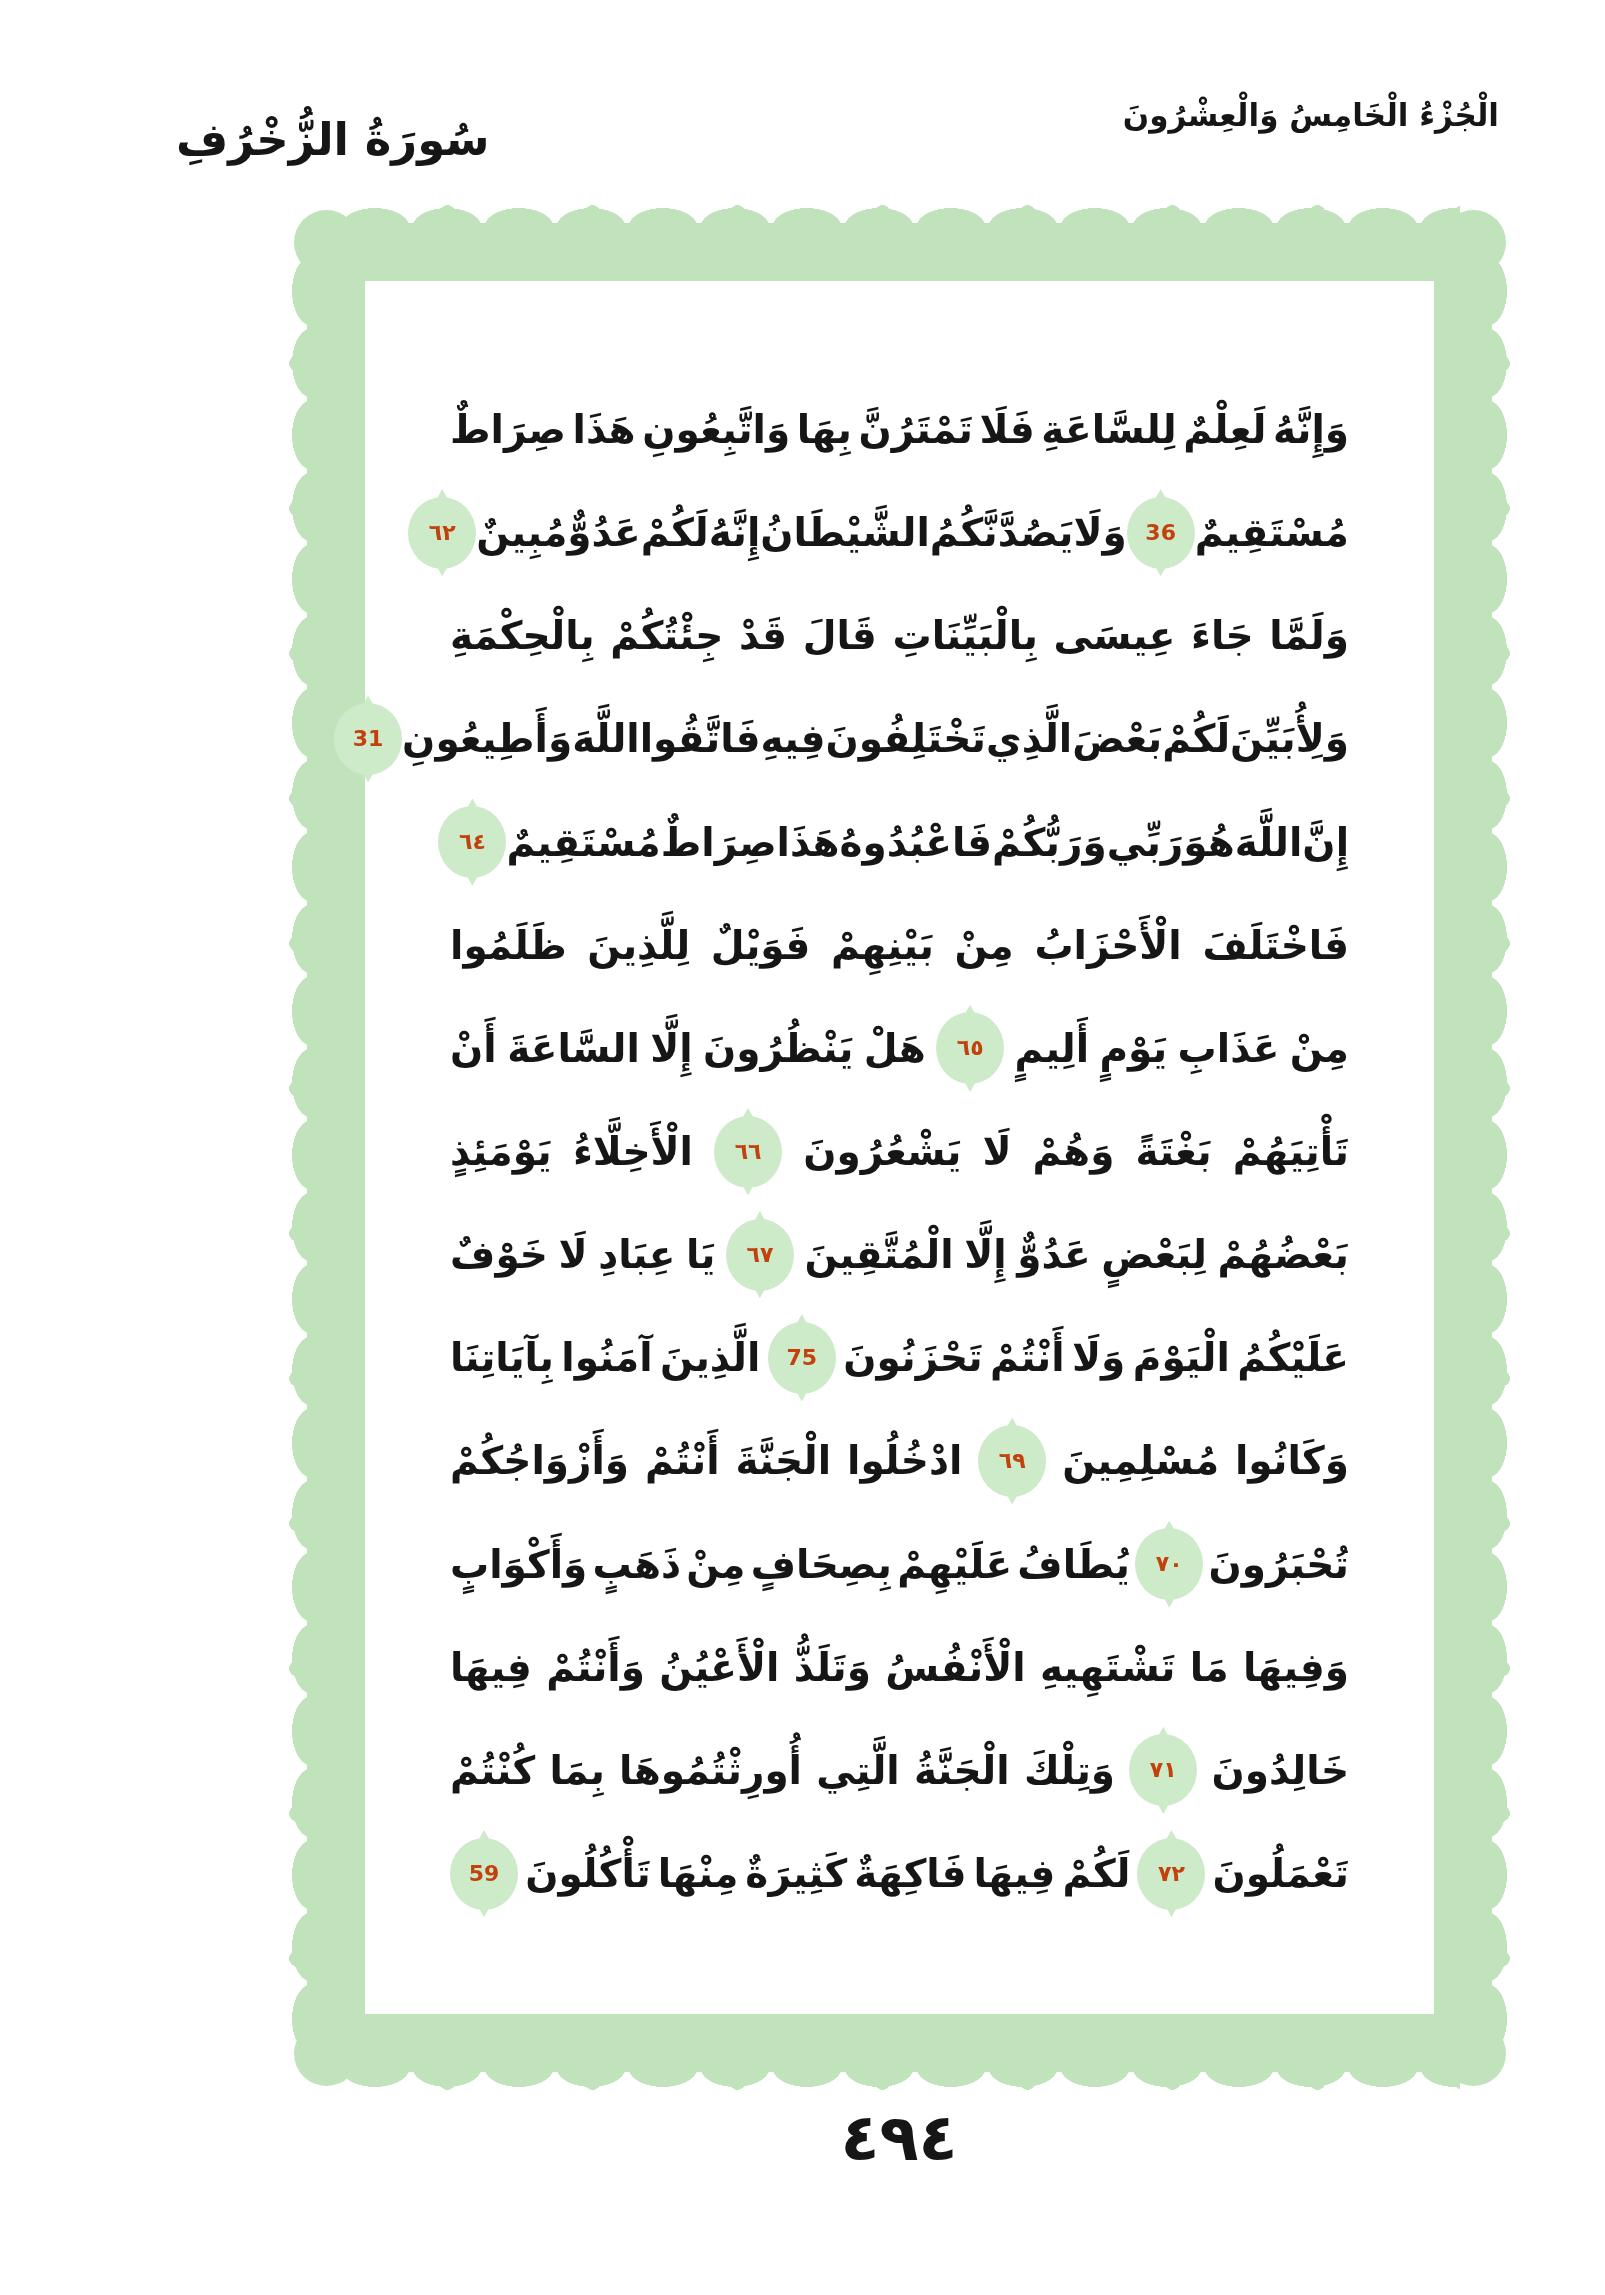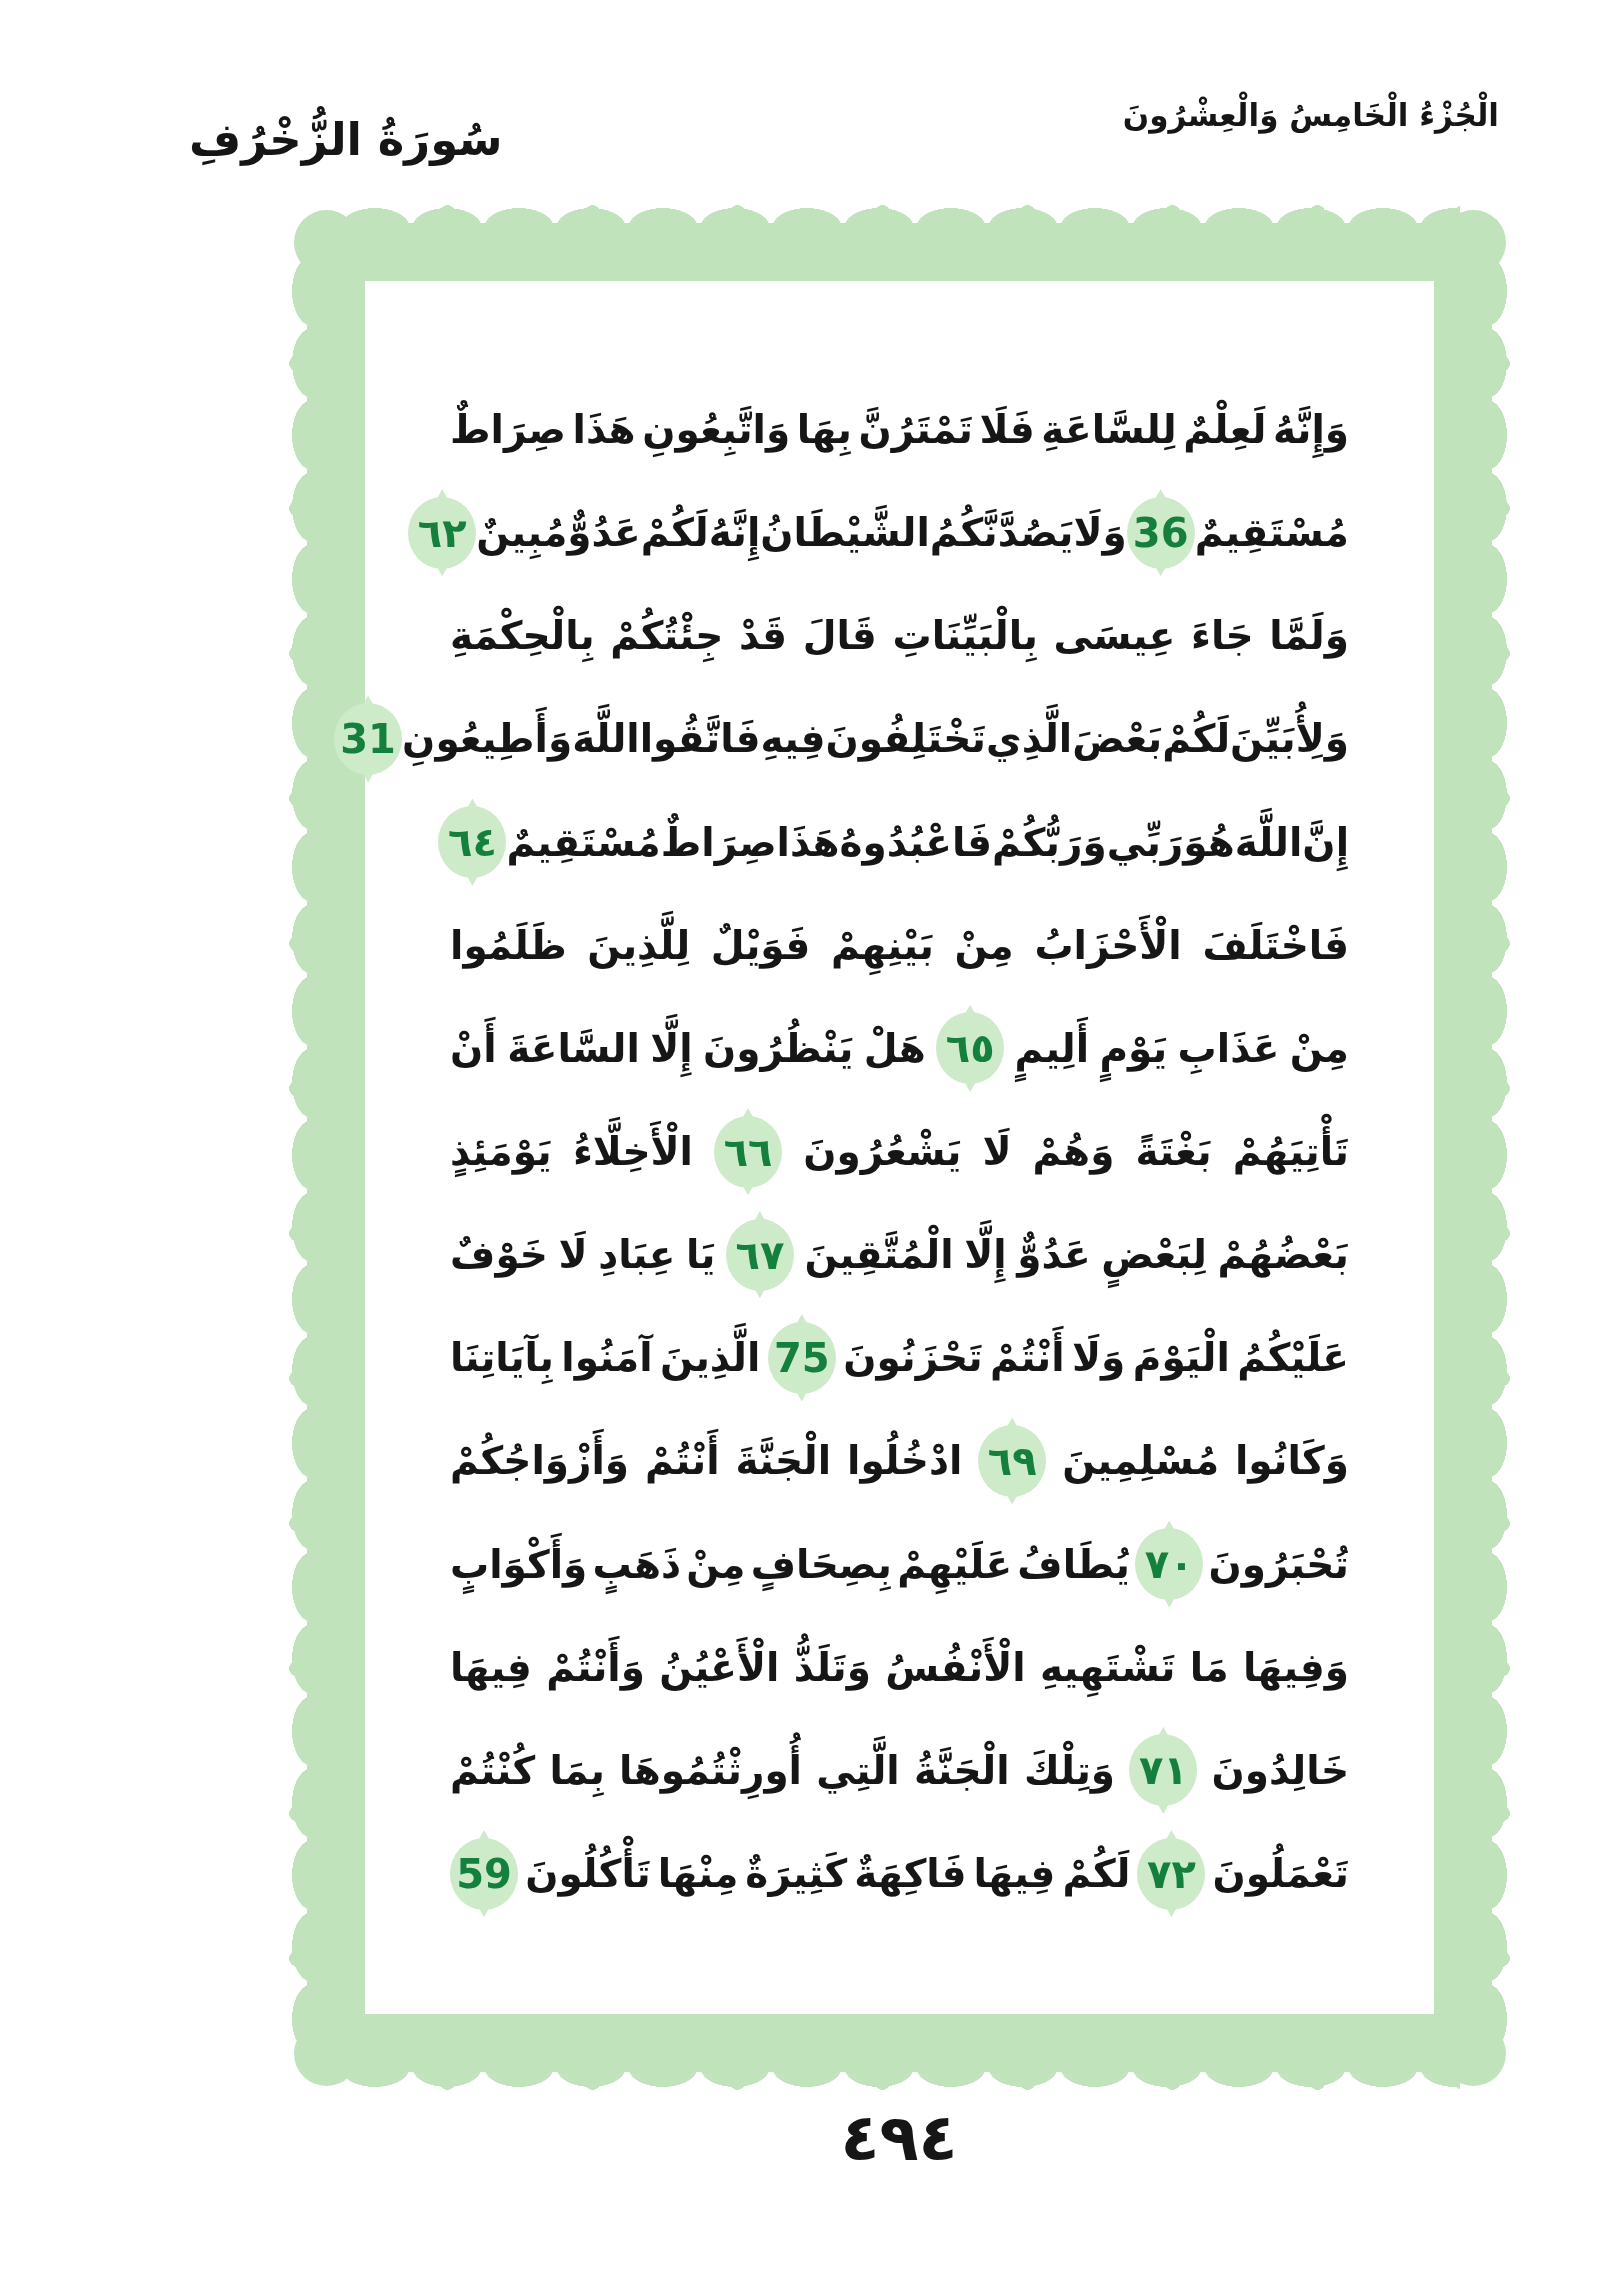--- a/index.html
+++ b/index.html
@@ -11,21 +11,21 @@
   *{margin:0;padding:0;box-sizing:border-box;}
   html,body{background:#fff;}
   body{
     width:1605px;height:2295px;position:relative;
     font-family:"DejaVu Sans",sans-serif;color:var(--ink);
     overflow:hidden;direction:rtl;
   }
   
   .hdr{position:absolute;font-weight:700;white-space:nowrap;color:var(--ink);}
   .hdr-juz{top:97px;right:106px;font-size:31px;}
-  .hdr-surah{top:113px;left:189px;font-size:45px;}
+  .hdr-surah{top:113px;left:176px;font-size:45px;}
   
   .frame{position:absolute;left:289px;top:205px;width:1221px;height:1885px;}
   .band{position:absolute;inset:18px;background:var(--frame-green);border-radius:44px;}
   .corner{position:absolute;width:65px;height:65px;border-radius:50%;background:var(--frame-green);}
   .corner.tl{top:4.5px;left:4.5px;}  .corner.tr{top:4.5px;right:4.5px;}
   .corner.bl{bottom:4.5px;left:4.5px;} .corner.br{bottom:4.5px;right:4.5px;}
   .edge{position:absolute;background-repeat:repeat-x;}
   .edge-top{left:50px;right:50px;top:0;height:22.7px;
     background-image:
       radial-gradient(ellipse 12px 22.7px at 50% 100%,var(--frame-green) 99%,transparent 100%),
@@ -60,21 +60,21 @@
   .line{
     display:flex;align-items:center;justify-content:space-between;
     height:113px;font-size:39px;font-weight:700;line-height:1;
     white-space:nowrap;overflow:visible;
   }
   .line .w{white-space:nowrap;}
   .badge{
     position:relative;display:inline-flex;align-items:center;justify-content:center;
     width:68px;height:72px;flex:0 0 auto;border-radius:50%;
     background:var(--badge-green);
-    font-size:40px;font-weight:700;color:#15803d;
+    font-size:22px;font-weight:700;color:#c2410c;
   }
   .badge::before,.badge::after{
     content:"";position:absolute;left:50%;width:15px;height:13.6px;
     background:var(--badge-green);transform:translateX(-50%);
   }
   .badge::before{top:-7.6px;clip-path:polygon(50% 0,100% 100%,0 100%);}
   .badge::after{bottom:-7.6px;clip-path:polygon(0 0,100% 0,50% 100%);}
   
   .page-number{
     position:absolute;top:2101px;left:899px;transform:translateX(-50%);

